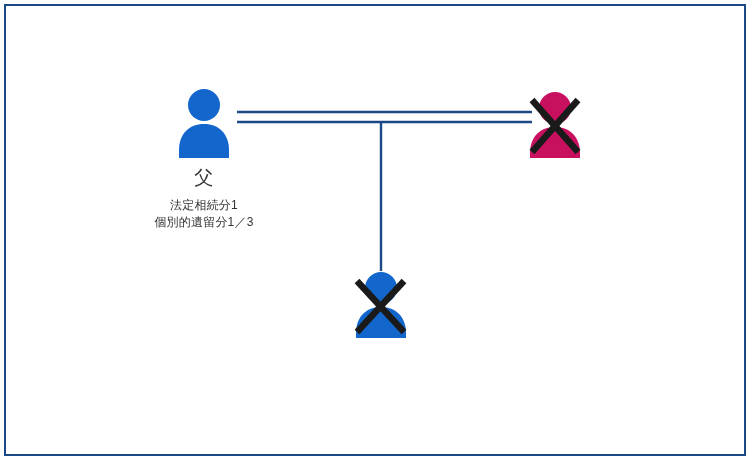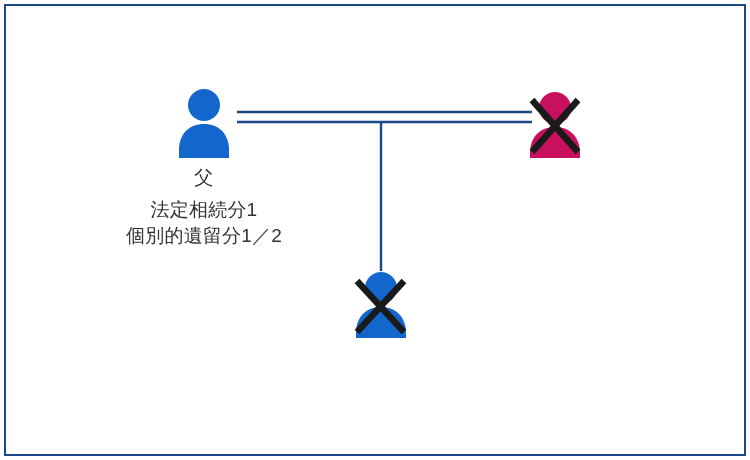--- a/index.html
+++ b/index.html
@@ -41,21 +41,21 @@
     text-align: center;
     color: #333333;
     white-space: nowrap;
     line-height: 1.25;
   }
   .label-name {
     font-size: 19px;
     letter-spacing: 0.5px;
   }
   .label-sub {
-    font-size: 19px;
+    font-size: 12px;
     letter-spacing: 0.2px;
   }
   .label-sub div { margin-top: 2px; }
 </style>
 </head>
 <body>
 
 <div id="canvas">
 
   <div id="frame"></div>
@@ -108,17 +108,17 @@
         <line x1="404" y1="281" x2="357" y2="332" stroke="#1a1a1a" stroke-width="6.5" stroke-linecap="butt"></line>
       </g>
     </g>
 
   </svg>
 
   <div class="node-label label-name" style="left: 144px; top: 166px; width: 120px;">父</div>
 
   <div class="node-label label-sub" style="left: 124px; top: 196px; width: 160px;">
     <div>法定相続分1</div>
-    <div>個別的遺留分1／2</div>
+    <div>個別的遺留分1／3</div>
   </div>
 
 
 </div>
 
 </body></html>

